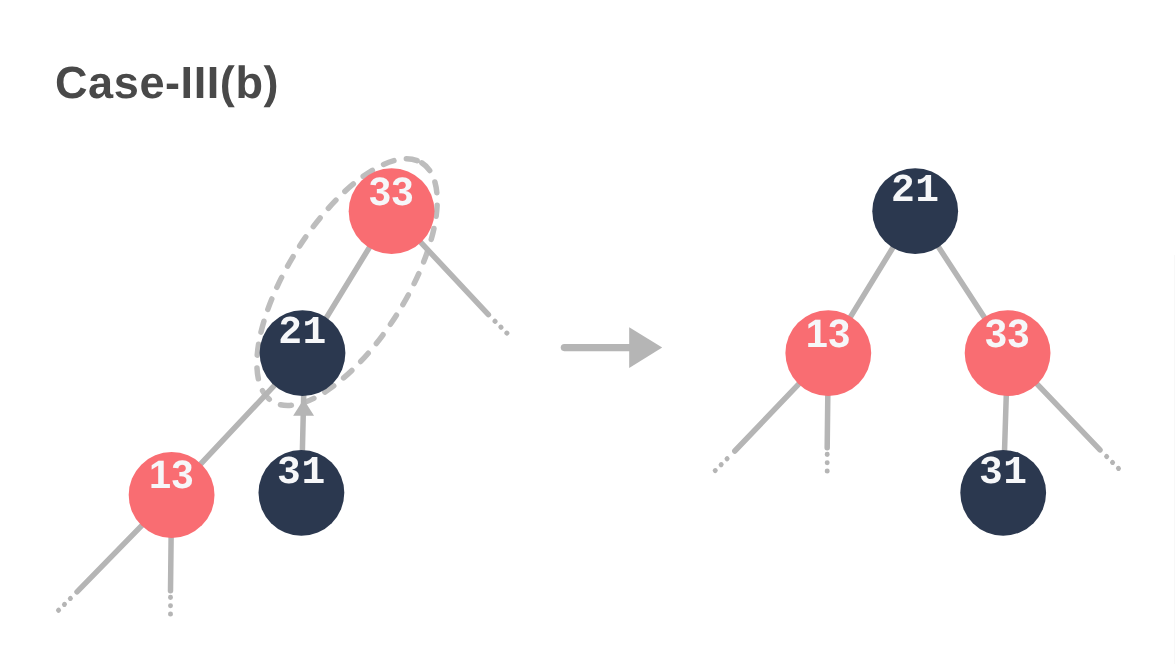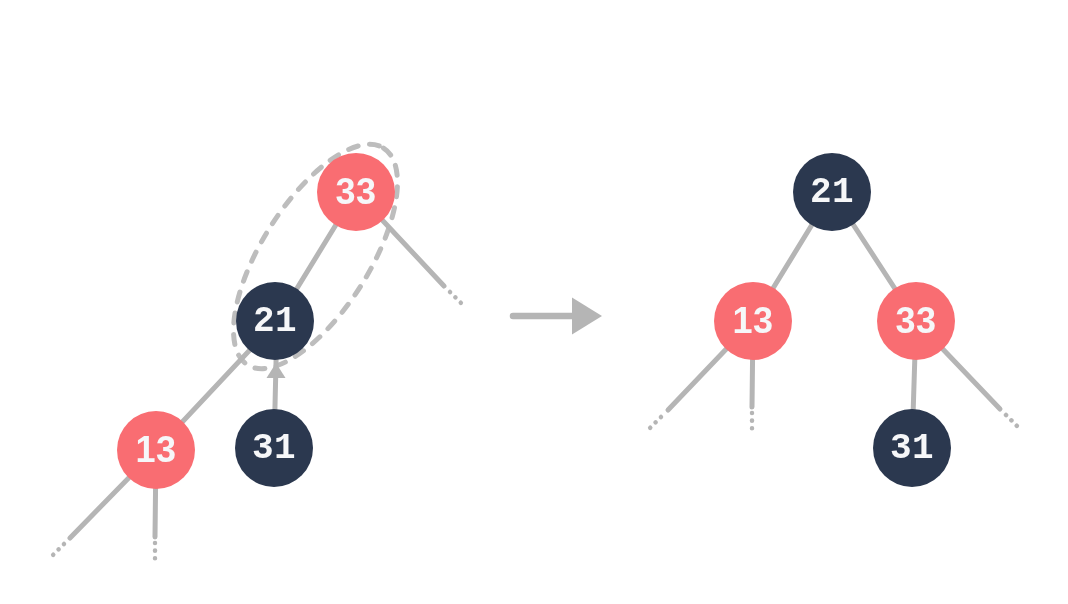--- a/index.html
+++ b/index.html
@@ -23,34 +23,35 @@
     color:var(--label-text,#4f4f4f);
     letter-spacing:.3px;
   }
   svg.layer{position:absolute;left:0;top:0;width:1068px;height:604px;}
   .edge{stroke:var(--edge,#b5b5b5);stroke-width:5;stroke-linecap:round;fill:none;}
   .dots{stroke:var(--edge,#b5b5b5);stroke-width:4.5;stroke-linecap:round;stroke-dasharray:0.1 7.5;fill:none;}
   .dashed-ellipse{stroke:var(--dashed-outline,#bdbdbd);stroke-width:5;fill:none;stroke-dasharray:10 11.5;stroke-linecap:round;}
   .arrow-fill{fill:var(--edge,#b5b5b5);stroke:none;}
   .node{
     position:absolute;width:78px;height:78px;border-radius:50%;
-    display:flex;align-items:center;justify-content:center;
+    display:flex;align-items:flex-start;justify-content:center;
     font-size:36px;font-weight:700;
     color:var(--node-text,#f6f7f9);
     letter-spacing:.5px;
     user-select:none;
   }
   .node.red{background:var(--red-node,#f96d72);}
   .node.navy{background:var(--navy-node,#2b384f);font-family:Liberation Mono, monospace;}
 </style>
 </head>
 <body>
 
 <div class="canvas">
 
+  <div class="page-title">Case-III(b)</div>
 
   <svg class="layer" viewBox="0 0 1068 604">
 
     <ellipse class="dashed-ellipse" cx="315.5" cy="256.5" rx="128" ry="54" transform="rotate(-57.9 315.5 256.5)"></ellipse>
 
     <g>
       <line class="edge" x1="356" y1="192" x2="277" y2="321"></line>
       <line class="edge" x1="356" y1="192" x2="444" y2="286"></line>
       <line class="dots" x1="450" y1="292" x2="464" y2="306"></line>
       <line class="edge" x1="277" y1="321" x2="156" y2="450"></line>

